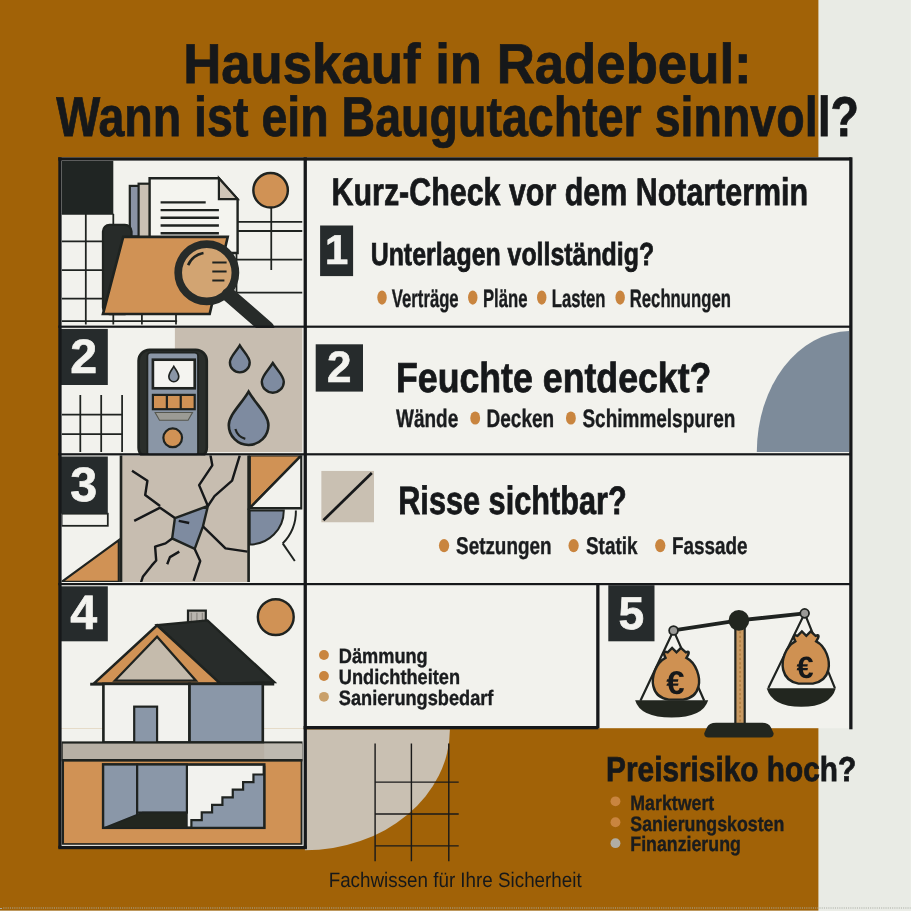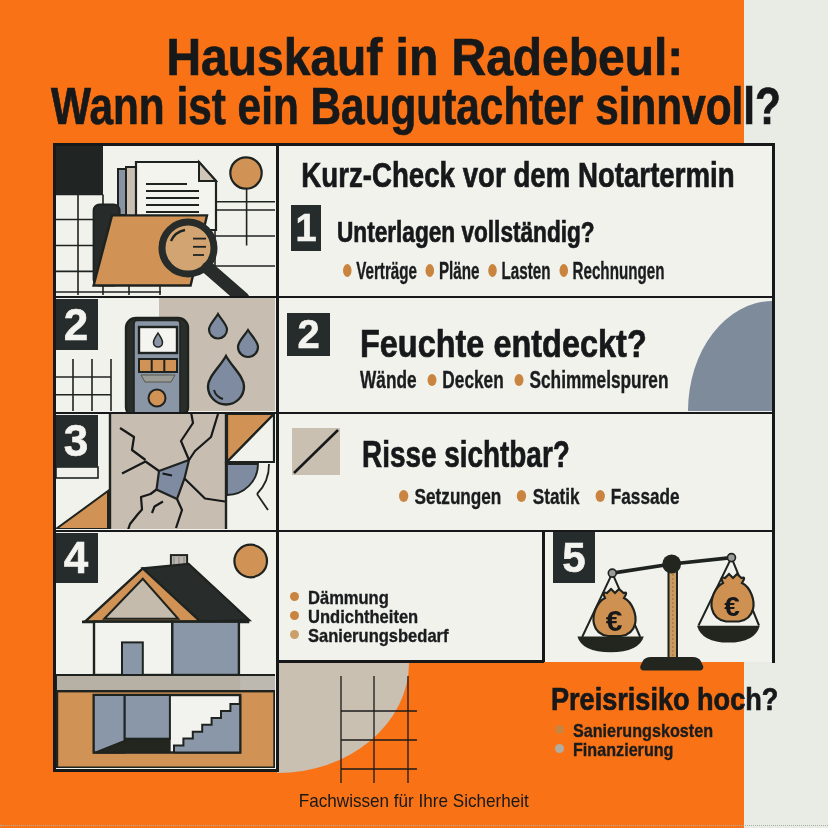--- a/index.html
+++ b/index.html
@@ -1,17 +1,17 @@
 <!DOCTYPE html>
 <html><head>
 <meta charset="utf-8">
 <style>
   html,body{margin:0;padding:0;}
   body{width:828px;height:828px;overflow:hidden;background:#e9ebe5;font-family:"Liberation Sans", sans-serif;}
-  #page{position:relative;width:744px;height:828px;background:#f97316;}
+  #page{position:relative;width:744px;height:828px;background:#a16207;}
   .abs{position:absolute;}
   .h{font-weight:700;color:#16181a;white-space:nowrap;-webkit-text-stroke:0.7px #16181a;}
   .cx{transform-origin:0 50%;display:inline-block;}
   .line{position:absolute;background:#16181a;z-index:5;}
   .numbox{position:absolute;background:#262b2c;color:#f3f3ef;font-weight:700;text-align:center;-webkit-text-stroke:0.6px #f3f3ef;}
   .bul{position:absolute;white-space:nowrap;font-weight:700;color:#1a1c1e;-webkit-text-stroke:0.35px #1a1c1e;}
   .dot{display:inline-block;border-radius:50%;vertical-align:middle;background:#c9853f;position:relative;top:-2px;}
 </style>
 </head>
 <body>
@@ -290,20 +290,21 @@
 
 <path d="M148,37 Q144.5,30 150,32 L154,28 L158,32 L162,28 L166.5,32 Q171.5,30 167,37 C176,41.5 180,55 178,63 Q175.5,73.5 164,75.5 L151,75.5 Q139.5,73.5 137,63 C135,55 139,41.5 148,37 Z" fill="#cf9152" stroke="#1f2320" stroke-width="2.2"></path>
 <text x="157" y="70" font-size="28" font-weight="700" fill="#16181a" text-anchor="middle" font-family="Liberation Sans, sans-serif">€</text>
 
 <path d="M122,79.7 L184.8,79.7 Q180,96.6 153.4,96.6 Q127,96.6 122,79.7 Z" fill="#22261f"></path>
 </svg>
 
 <div class="abs h" style="left:551px;top:683px;font-size:31.5px;line-height:32px;"><span class="cx" style="transform:scaleX(0.86);">Preisrisiko hoch?</span></div>
 
 <div class="bul" style="left:555px;top:722px;font-size:19px;line-height:18.9px;">
+  <div><span class="dot" style="width:9px;height:9px;margin-right:9px;"></span><span class="cx" style="transform:scaleX(0.85);">Marktwert</span></div>
   <div><span class="dot" style="width:9px;height:9px;margin-right:9px;"></span><span class="cx" style="transform:scaleX(0.85);">Sanierungskosten</span></div>
   <div><span class="dot" style="width:9px;height:9px;margin-right:9px;background:#b1ada3;"></span><span class="cx" style="transform:scaleX(0.85);">Finanzierung</span></div>
 </div>
 
 <div class="abs" style="left:0;top:790px;width:828px;text-align:center;font-size:19px;font-weight:500;color:#16181a;">
   <span class="cx" style="transform:scaleX(0.9);transform-origin:50% 50%;">Fachwissen für Ihre Sicherheit</span>
 </div>
 
 <div class="abs" style="left:0;top:825px;width:828px;height:0;border-top:1.5px dotted #a9aca4;"></div>
 </div>

